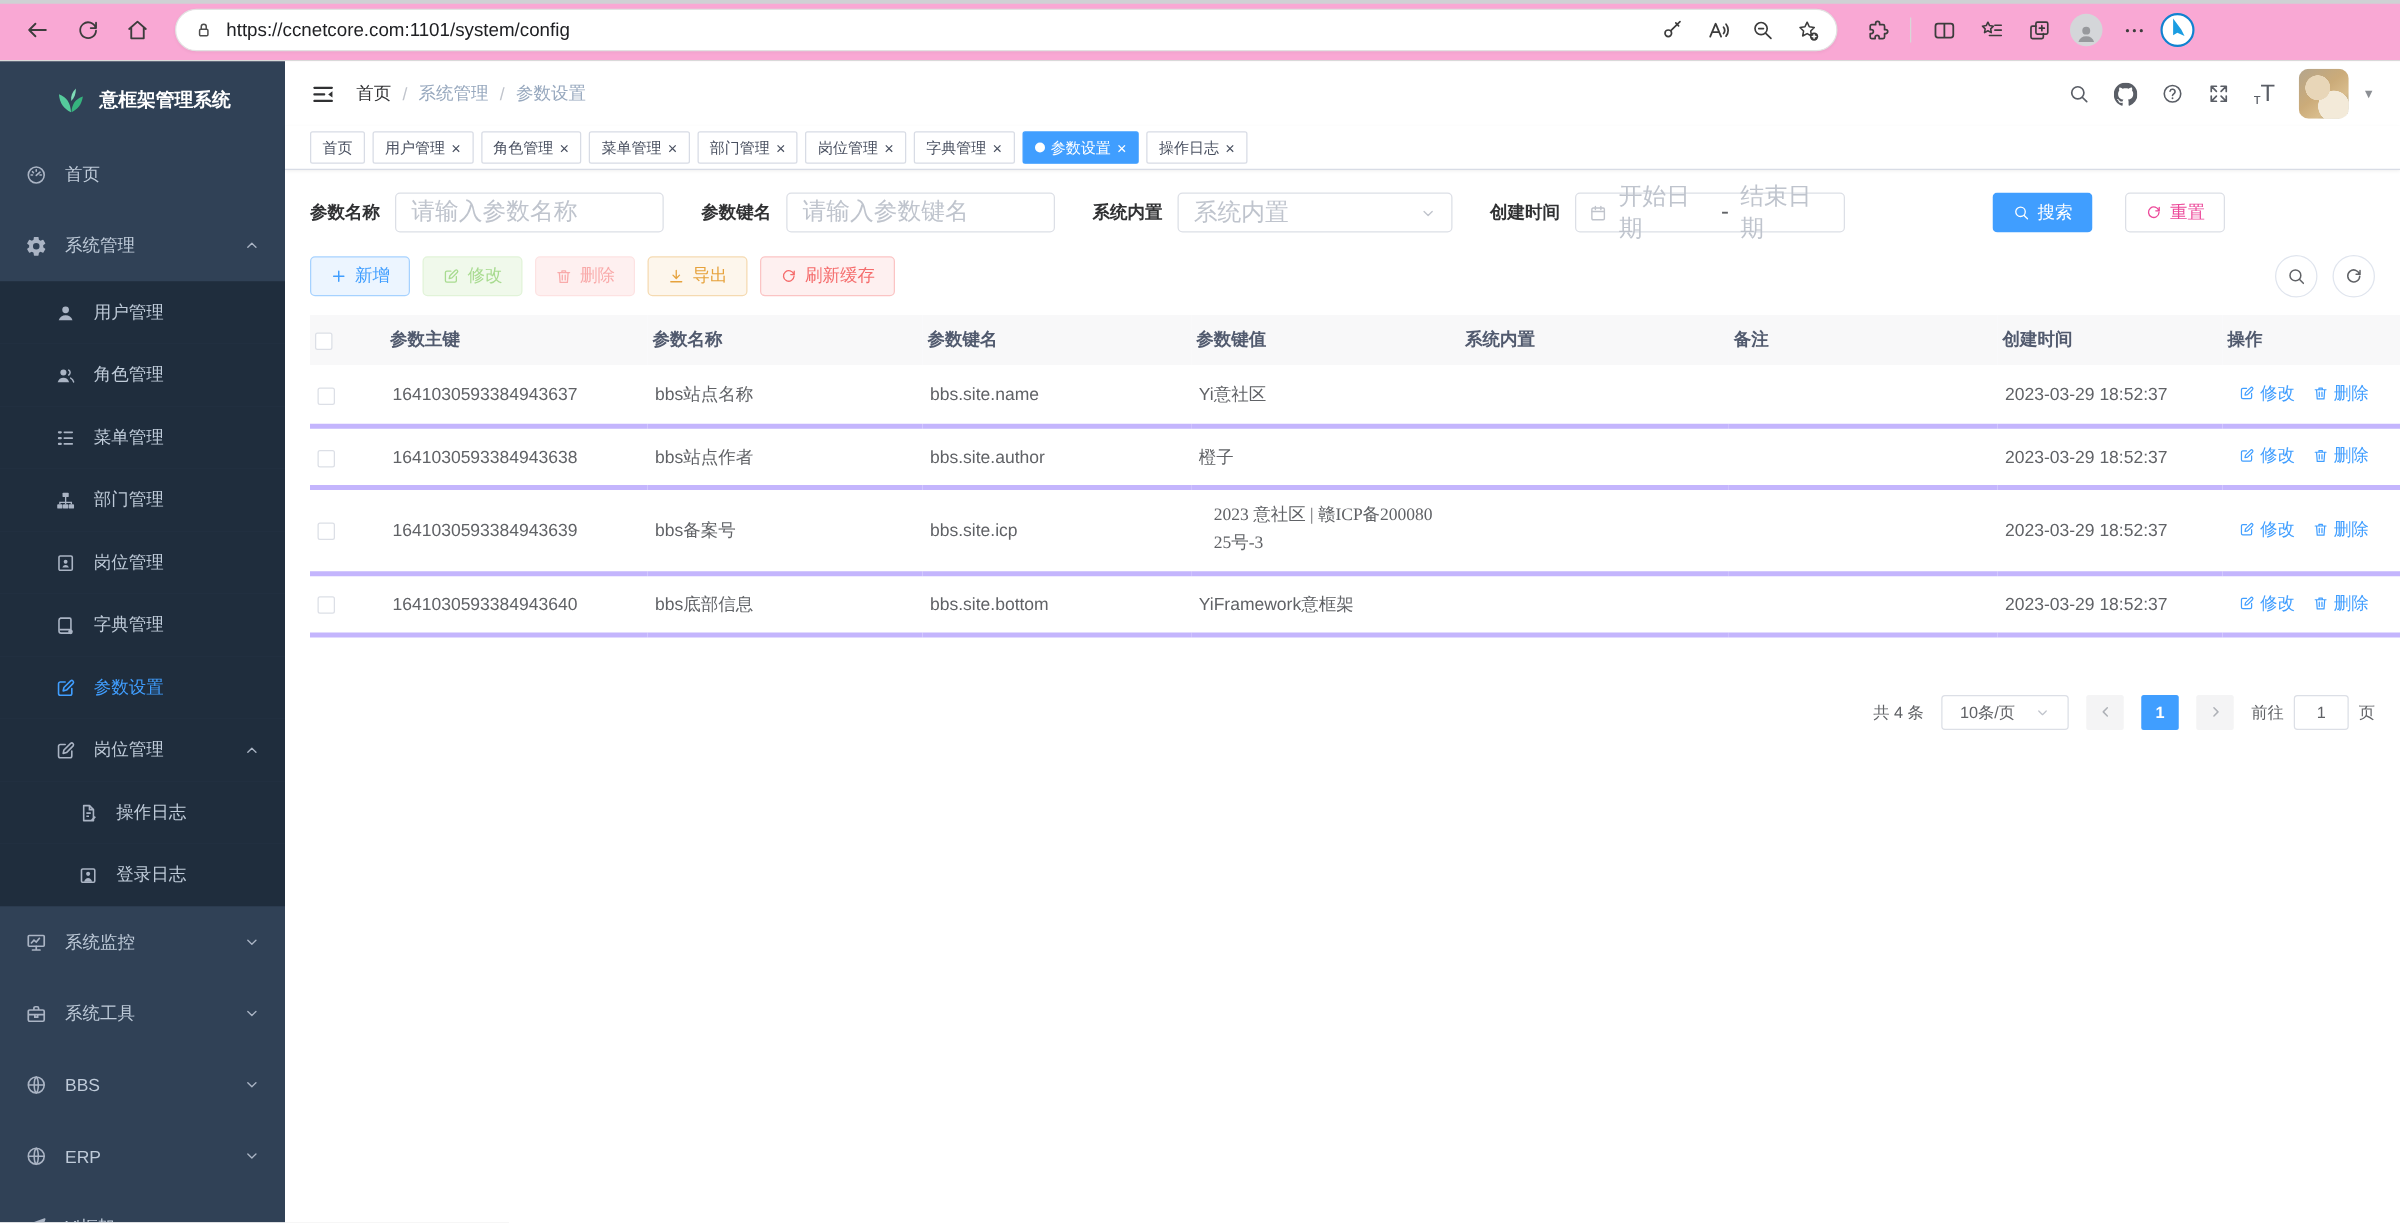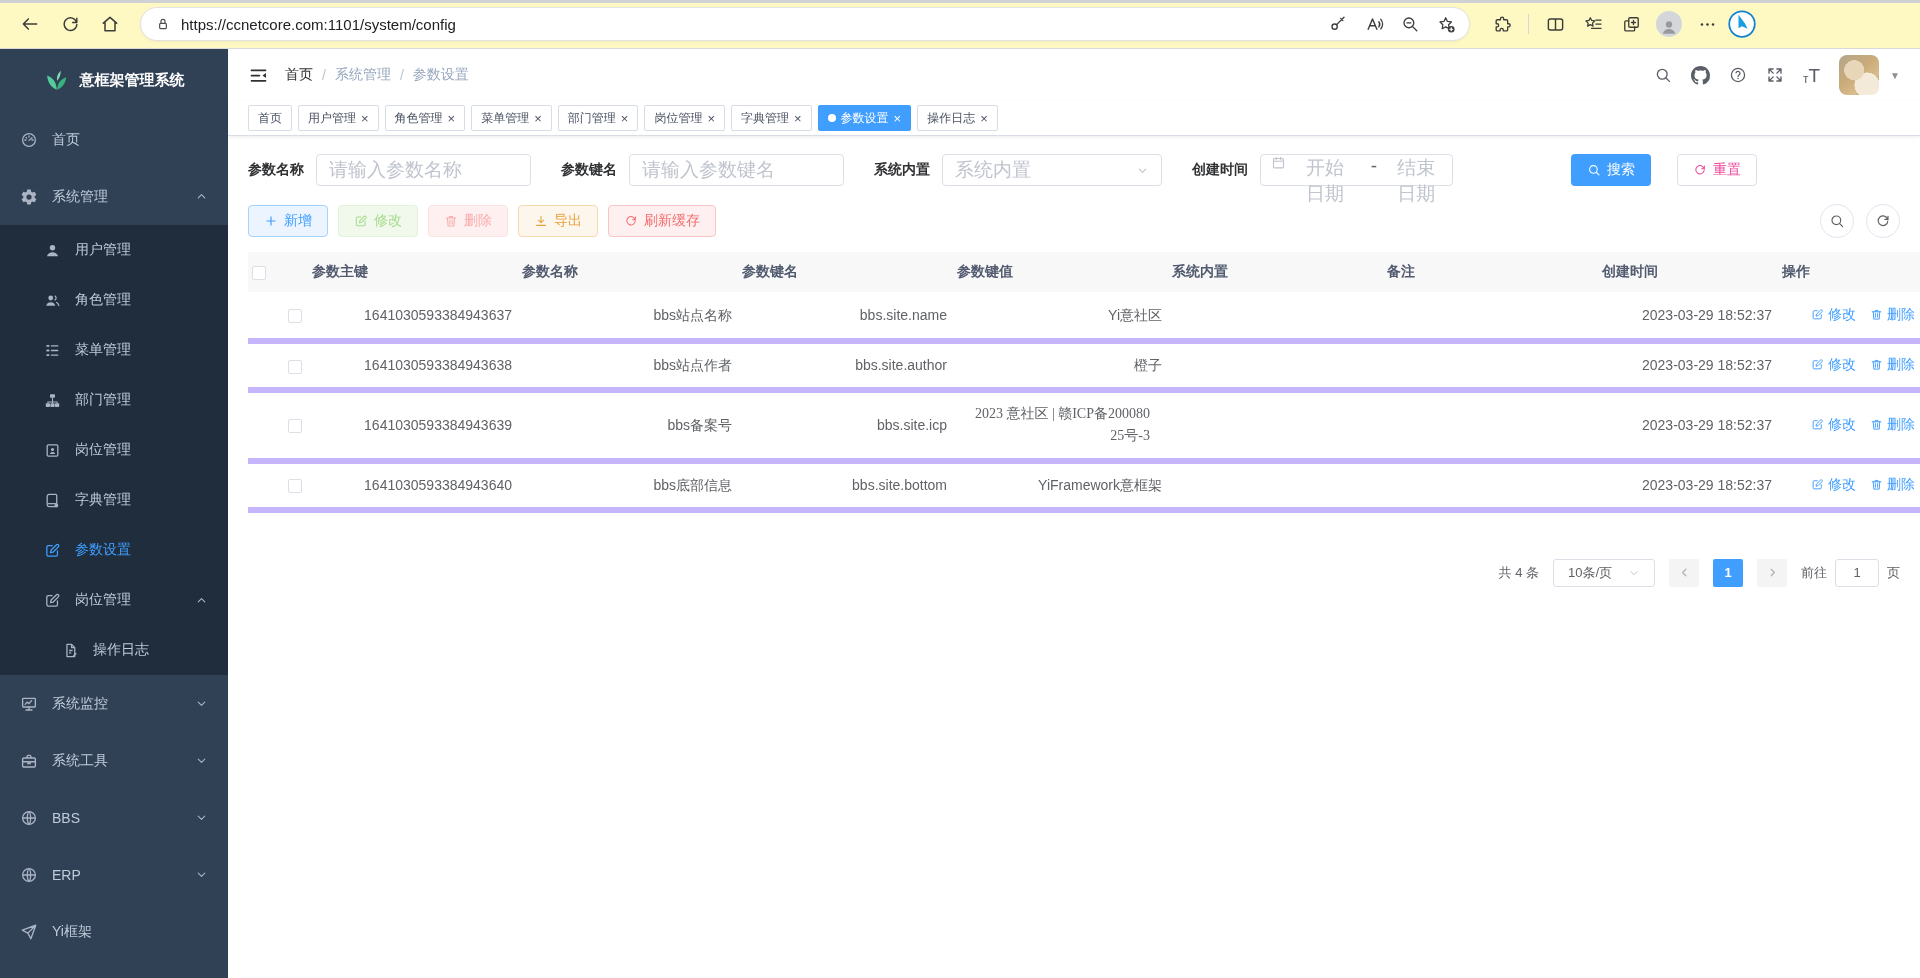--- a/index.html
+++ b/index.html
@@ -2,21 +2,21 @@
 <html><head>
 <meta charset="utf-8">
 <style>
   html,body{margin:0;padding:0;background:#eee;}
   *{box-sizing:border-box;}
   .screen{width:1920px;height:978px;background:#fff;overflow:hidden;display:flex;flex-direction:column;
           font-family:"Liberation Sans","DejaVu Sans",sans-serif;position:relative;}
   svg.ic{display:block;}
 
   
-  .browser-bar{height:49px;flex:none;background:#fef9c3;border-bottom:1px solid #d9d9d9;display:flex;align-items:center;padding:0 12px;gap:4px;}
+  .browser-bar{height:49px;flex:none;background:#f9a8d4;border-bottom:1px solid #d9d9d9;display:flex;align-items:center;padding:0 12px;gap:4px;}
   .browser-bar:before{content:"";position:absolute;top:0;left:0;right:0;height:3px;background:#cfd1d4;}
   .bicon{width:36px;height:34px;display:flex;align-items:center;justify-content:center;color:#3c3c3c;border-radius:6px;flex:none;cursor:pointer;}
   .url-pill{width:1330px;height:34px;border:1px solid #e2e2e2;border-radius:17px;display:flex;align-items:center;
             padding:0 8px 0 14px;margin:0 8px;box-shadow:0 1px 3px rgba(0,0,0,.05);gap:10px;background:#fff;}
   .url-text{flex:1;font-size:15px;color:#202124;white-space:nowrap;overflow:hidden;}
   .pill-icons{display:flex;align-items:center;gap:6px;color:#4d4d4d;}
   .pill-icons .bicon{width:30px;height:28px;}
   .chrome-right{display:flex;align-items:center;gap:2px;margin-left:2px;color:#3c3c3c;}
   .vdivider{width:1px;height:20px;background:#d7d7d7;margin:0 6px;flex:none;}
   .avatar-circle{width:26px;height:26px;border-radius:50%;background:#d4d6d9;display:flex;align-items:flex-end;justify-content:center;overflow:hidden;color:#97999d;}
@@ -63,39 +63,39 @@
   
   .content{flex:1;padding:18px 20px 0;}
   .filters{display:flex;align-items:center;font-size:14px;color:#303133;}
   .f-group{display:flex;align-items:center;margin-right:30px;}
   .f-label{font-weight:bold;margin-right:12px;white-space:nowrap;}
   .inp{height:32px;border:1px solid #dcdfe6;border-radius:4px;font-size:19px;color:#606266;background:#fff;}
   input.inp{padding:0 12px;width:215px;outline:none;font-family:inherit;}
   input.inp::placeholder{color:#bfc4cd;}
   .f-select{width:220px;display:flex;align-items:center;justify-content:space-between;padding:0 12px;color:#bfc4cd;cursor:pointer;}
   .f-select .chevd{color:#c0c4cc;}
-  .f-date{width:193px;display:flex;gap:20px;padding:0 10px;color:#bfc4cd;}
+  .f-date{width:216px;display:flex;align-items:center;gap:9px;padding:0 10px;color:#bfc4cd;}
   .f-date .sep{color:#606266;}
   .f-date .cal{color:#c0c4cc;flex:none;}
   .btn{height:32px;border-radius:4px;padding:0 15px;font-size:14px;display:inline-flex;align-items:center;gap:6px;border:1px solid transparent;cursor:pointer;font-family:inherit;background:#fff;white-space:nowrap;}
   .btn-search{background:#409eff;color:#fff;margin-left:118px;}
   .btn-reset{border-color:#dcdfe6;color:#ec4899;margin-left:26px;}
 
   .toolbar{display:flex;align-items:center;gap:10px;margin-top:18px;}
   .btn-add{background:#ecf5ff;border-color:#a6d2ff;color:#409eff;}
   .btn-edit{background:#f0f9eb;border-color:#e1f3d8;color:#a8db90;}
   .btn-del{background:#fef0f0;border-color:#fde2e2;color:#f9abab;}
   .btn-export{background:#fdf6ec;border-color:#f5dab1;color:#e6a23c;}
   .btn-cache{background:#fef0f0;border-color:#fbc4c4;color:#f56c6c;}
   .round-btns{margin-left:auto;display:flex;gap:12px;}
   .rbtn{width:34px;height:34px;border-radius:50%;border:1px solid #e0e5ee;background:#fff;display:flex;align-items:center;justify-content:center;color:#606266;cursor:pointer;}
 
   table.grid{width:100%;border-collapse:collapse;table-layout:fixed;margin-top:14px;font-size:14px;}
   .grid th{background:#f8f8f9;color:#515a6e;font-weight:bold;height:40px;padding:0 4px;text-align:left;white-space:nowrap;}
-  .grid td{height:49px;padding:6px 6px;text-align:right;color:#606266;border-bottom:6px solid #c4b5fd;word-break:break-word;line-height:1.6;}
+  .grid td{height:49px;padding:6px 6px;text-align:left;color:#606266;border-bottom:4px solid #c4b5fd;word-break:break-word;line-height:1.6;}
   .cbx{display:inline-block;width:14px;height:14px;border:1px solid #dcdfe6;border-radius:2px;background:#fff;cursor:pointer;vertical-align:middle;}
   .op-link{color:#409eff;text-decoration:none;display:inline-flex;align-items:center;gap:4px;margin:0 7px;cursor:pointer;}
 
   .pagination{display:flex;align-items:center;justify-content:flex-end;gap:14px;margin-top:46px;font-size:13px;color:#606266;}
   .psel{width:102px;height:28px;border:1px solid #dcdfe6;border-radius:3px;display:flex;align-items:center;justify-content:center;gap:16px;cursor:pointer;color:#606266;background:#fff;}
   .psel .chevd{color:#c0c4cc;}
   .pbtn{min-width:30px;height:28px;background:#f4f4f5;border-radius:2px;display:flex;align-items:center;justify-content:center;color:#aeb1b7;cursor:pointer;font-size:13px;}
   .pbtn.active{background:#409eff;color:#fff;font-weight:bold;}
   .goto{display:flex;align-items:center;gap:8px;}
   .goto input{width:44px;height:28px;border:1px solid #dcdfe6;border-radius:3px;text-align:center;font-size:13px;color:#606266;outline:none;font-family:inherit;}
@@ -447,20 +447,26 @@
           <span>岗位管理</span>
           <svg class="ic chev" width="13" height="13">
               <use href="#i-chevu"></use>
             </svg>
         </div>
         <div class="m-item sub sub2">
           <svg class="ic" width="17" height="17">
               <use href="#i-doc"></use>
             </svg>
           <span>操作日志</span>
+        </div>
+        <div class="m-item sub sub2">
+          <svg class="ic" width="17" height="17">
+              <use href="#i-image"></use>
+            </svg>
+          <span>登录日志</span>
         </div>
         <div class="m-item">
           <svg class="ic" width="18" height="18">
               <use href="#i-monitor"></use>
             </svg>
           <span>系统监控</span>
           <svg class="ic chev" width="13" height="13">
               <use href="#i-chevd"></use>
             </svg>
         </div>

